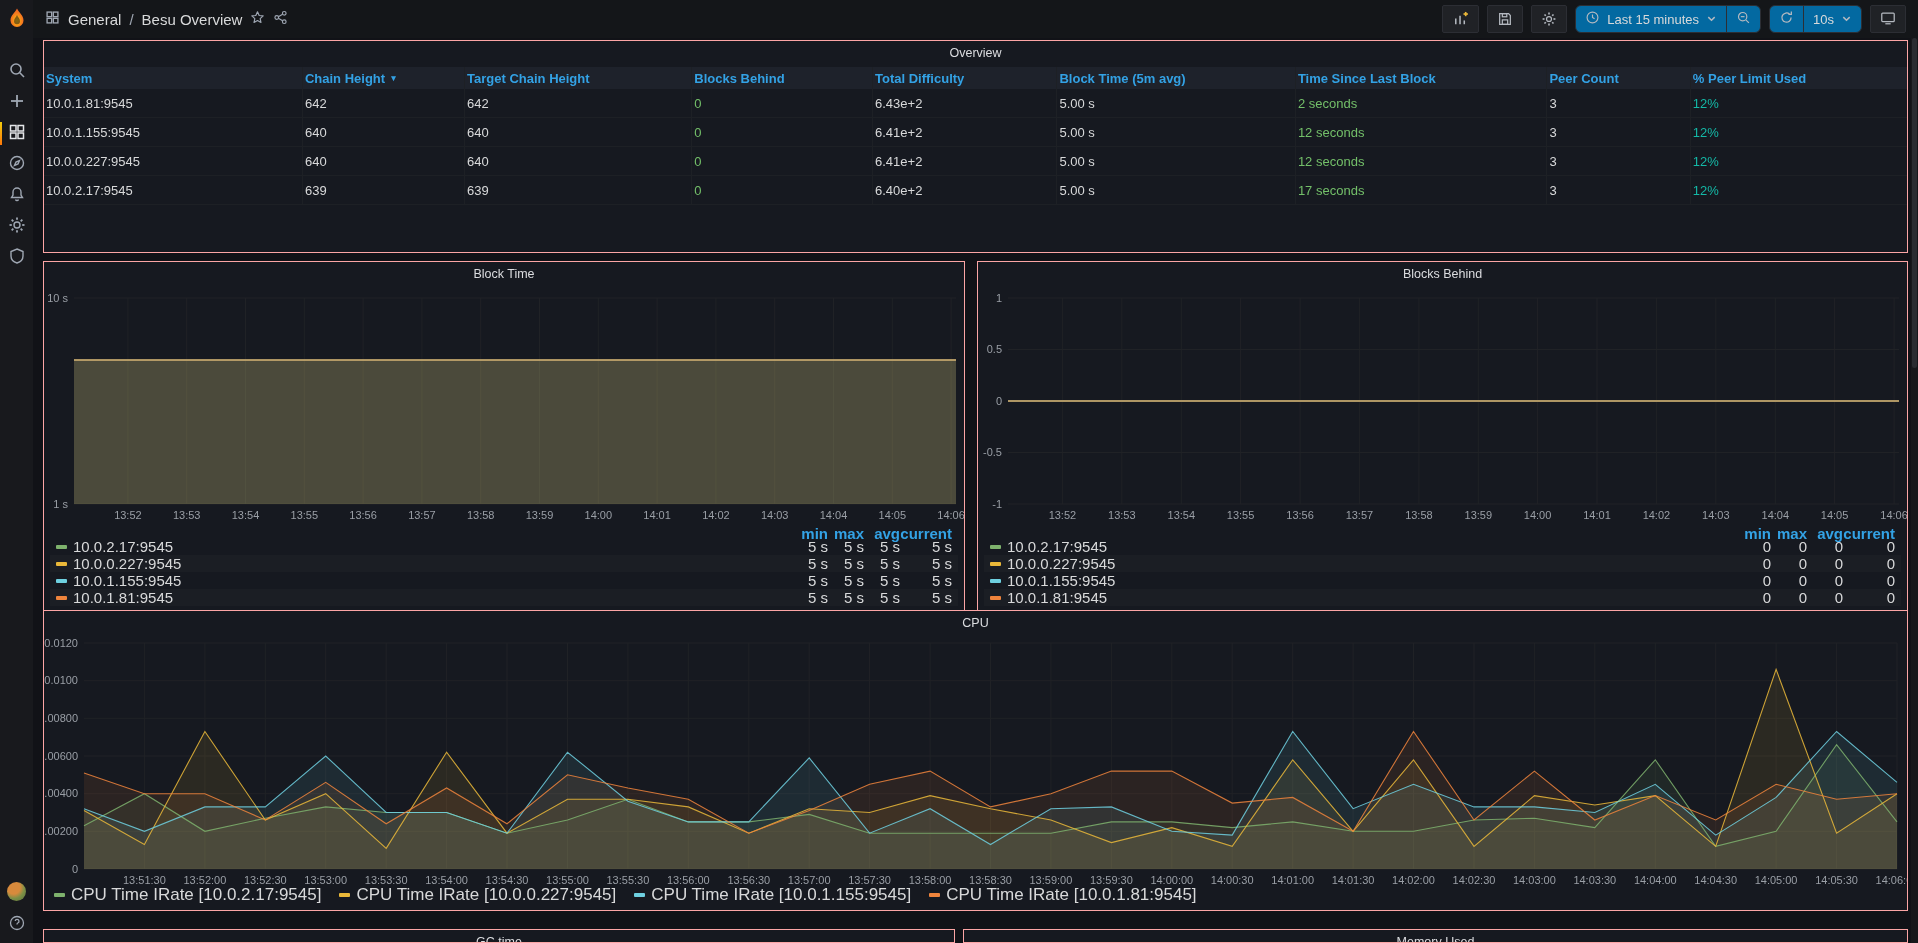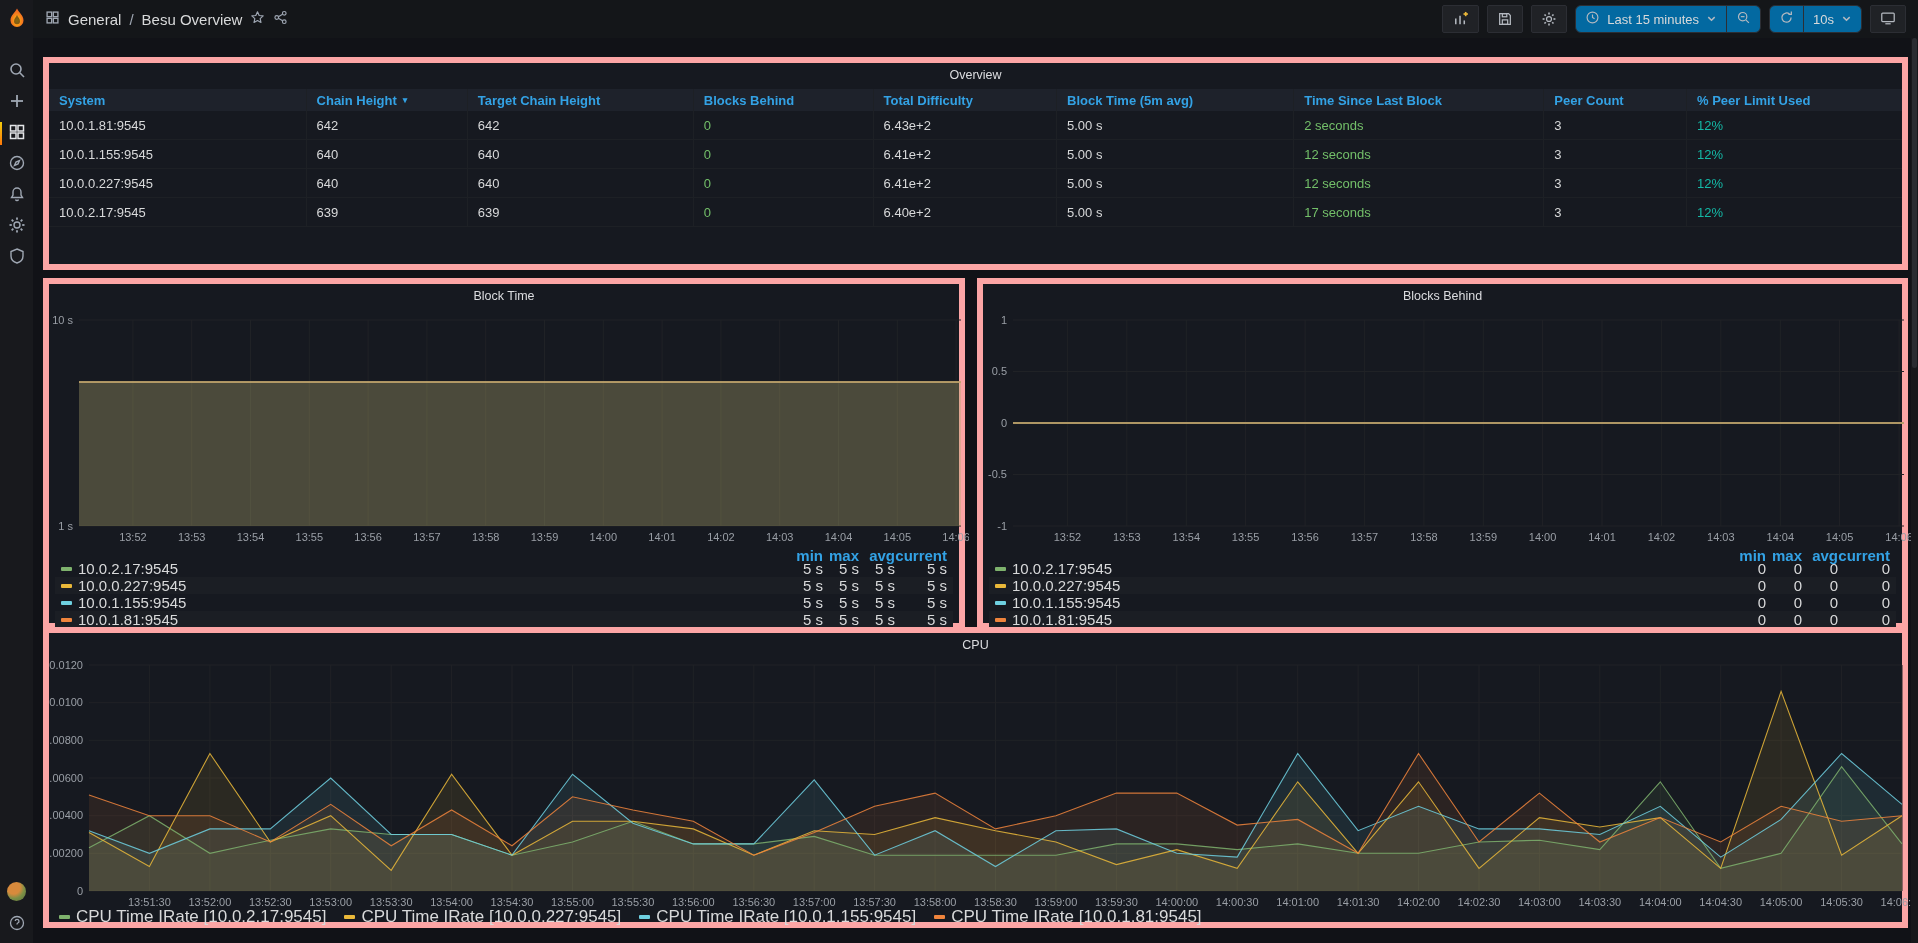--- a/index.html
+++ b/index.html
@@ -31,37 +31,37 @@
   .nav-right { display:flex; align-items:center; gap:8px; }
   .nav-btn { background:#202226; border:1px solid #2c2e34; border-radius:2px; height:28px;
              display:flex; align-items:center; gap:7px; padding:0 9px; color:#d8d9da; font-size:13px; cursor:pointer; }
   .nav-btn svg { stroke:#b4b9c0; }
   .nav-seg { display:flex; align-items:stretch; background:#0369a1; border:1px solid #2c2e34; border-radius:6px; height:28px; }
   .nav-seg .seg-part { display:flex; align-items:center; gap:7px; padding:0 9px; cursor:pointer; font-size:13px; }
   .nav-seg .seg-part + .seg-part { border-left:1px solid #2c2e34;text-align:center; }
   .nav-seg svg { stroke:#b4b9c0; }
 
   
-  .panel { position:absolute; background:#161920; border:6px solid #fca5a5;margin-top:17px; }
+  .panel { position:absolute; background:#161920; border:1px solid #fca5a5; }
   .panel-title { height:24px; display:flex; align-items:center; justify-content:center;
                  font-size:12.5px; font-weight:500; color:#dcdde0; cursor:pointer; }
 
   #panel-overview   { left:43px;  top:40px;  width:1865px; height:213px; }
   #panel-blocktime  { left:43px;  top:261px; width:922px;  height:351px; }
   #panel-blocksbehind { left:977px; top:261px; width:931px; height:351px; }
   #panel-cpu        { left:43px;  top:610px; width:1865px; height:301px; }
   #panel-gc         { left:43px;  top:929px; width:912px;  height:14px; overflow:hidden; }
   #panel-mem        { left:963px; top:929px; width:945px;  height:14px; overflow:hidden; }
 
   
   .otable { margin-top:2px; font-size:13px; }
   .otable .trow { display:grid; grid-template-columns:13.9% 8.7% 12.2% 9.7% 9.9% 12.8% 13.5% 7.7% auto; }
   .otable .thead { background:#1e222b; height:22px; }
   .otable .thead .tcell { color:#33a2e5; font-weight:600; border-bottom:none; display:flex; align-items:center; cursor:pointer; }
-  .otable .tcell { padding-left:10px; display:flex; align-items:center; height:29px;
+  .otable .tcell { padding-left:2px; display:flex; align-items:center; height:29px;
                    border-bottom:1px solid #1d2025; border-right:1px solid #1d2025; color:#d8d9da; }
   .otable .tcell:last-child { border-right:none; }
   .otable .thead .tcell { height:22px; }
   .otable .green { color:#73bf69; }
   .otable .red { color:#14b8a6; }
   .sort-caret { margin-left:6px; font-size:9px; color:#33a2e5; }
 
   
   .chart-wrap { position:relative; }
   .axis-text { fill:#9a9fa6; font-size:11px; font-family:"Liberation Sans", sans-serif; }

